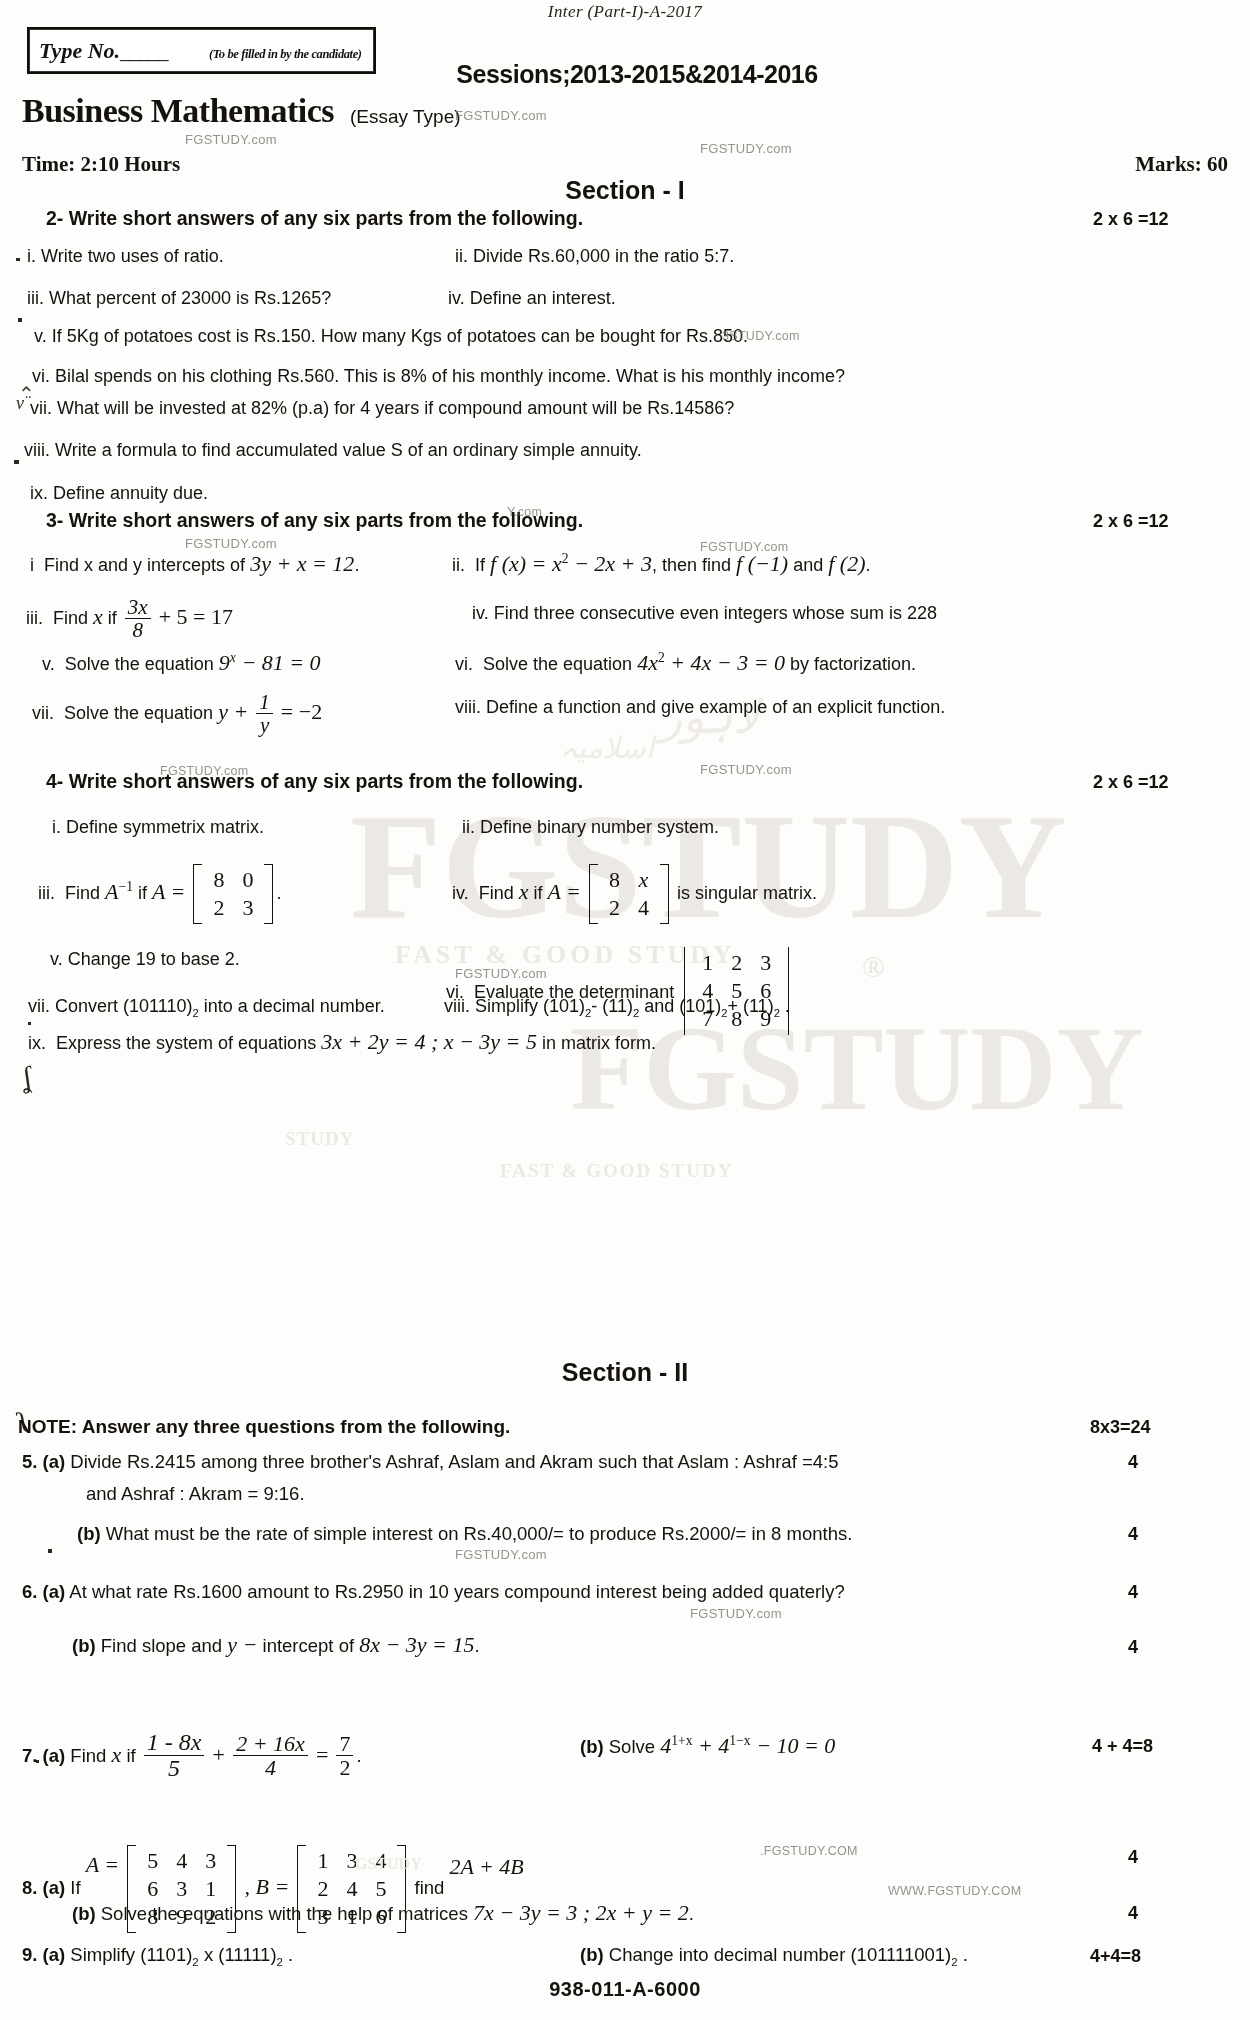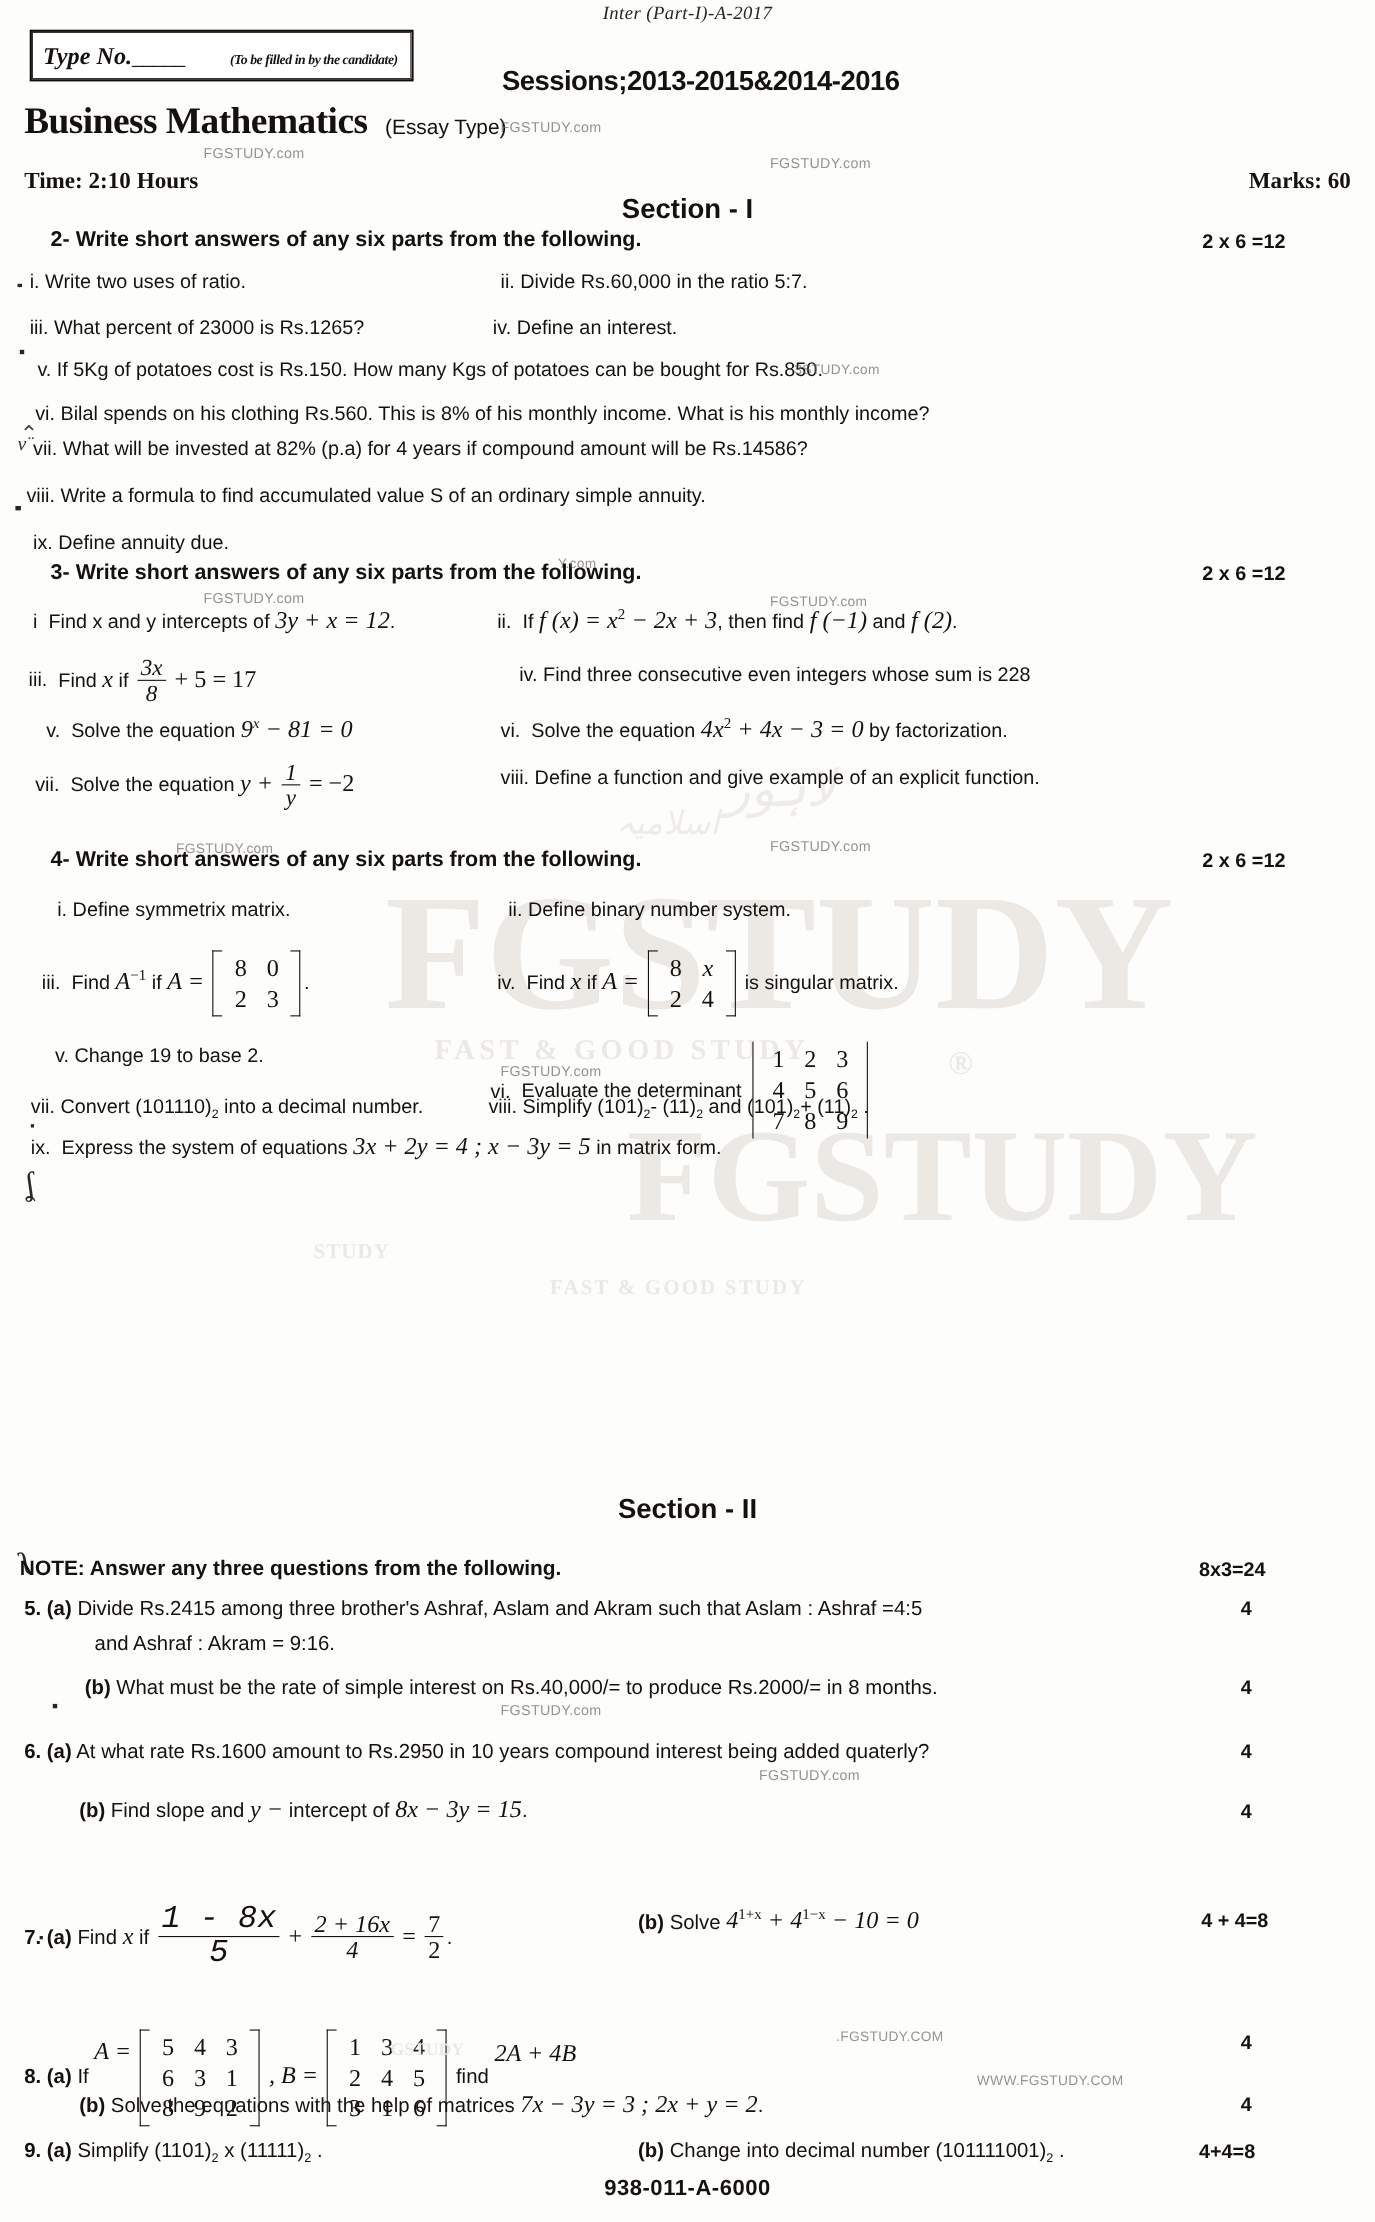--- a/index.html
+++ b/index.html
@@ -528,21 +528,21 @@
     <span class="mathit">8x − 3y = 15</span><span>.</span>
   </div>
   <div class="abs sec2-marks" style="top:1637px; left:1128px;">4</div>
 
   <div class="abs sec2-row" style="top:1731px; left:22px;">
     <span class="sec2-num">7.</span>
     <span class="sec2-ab">(a)</span>
     <span>Find</span>
     <span class="mathit">x</span>
     <span>if</span>
-    <span class="frac" style="font-size:29px;font-family:Liberation Mono, monospace;">
+    <span class="frac" style="font-size:24px;">
       <span class="num">1 - 8x</span>
       <span class="den">5</span>
     </span>
     <span class="mathup">+</span>
     <span class="frac" style="font-size:22px;">
       <span class="num">2 + 16x</span>
       <span class="den">4</span>
     </span>
     <span class="mathup">=</span>
     <span class="frac" style="font-size:22px;">

